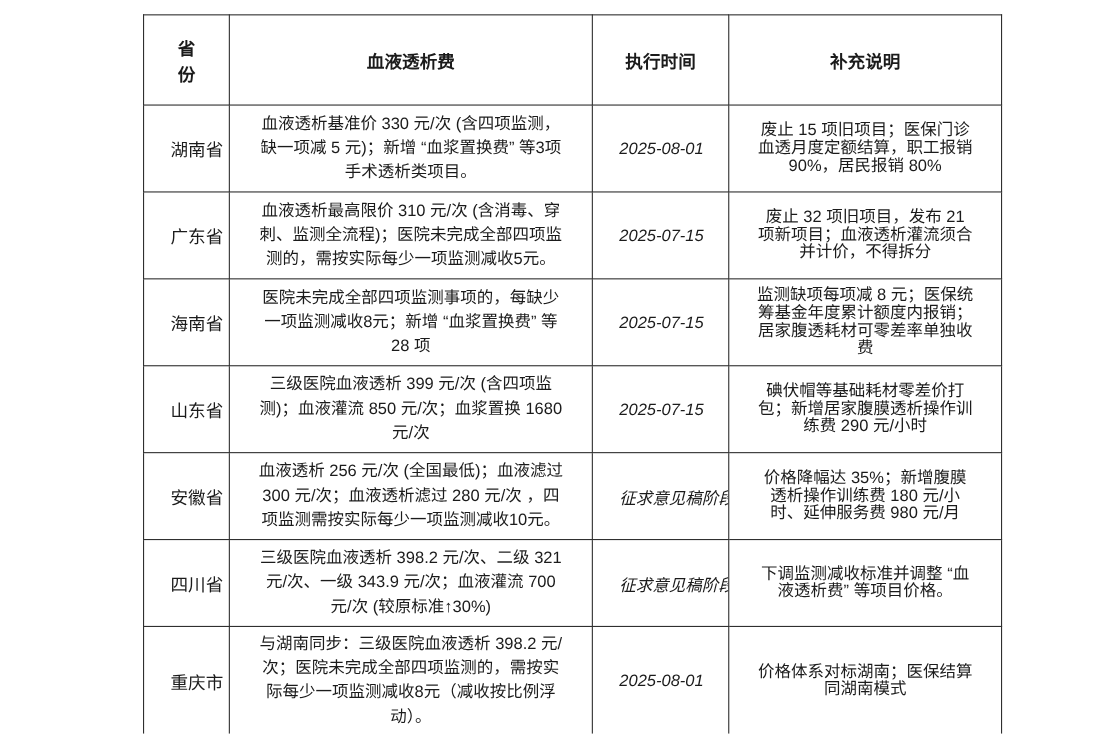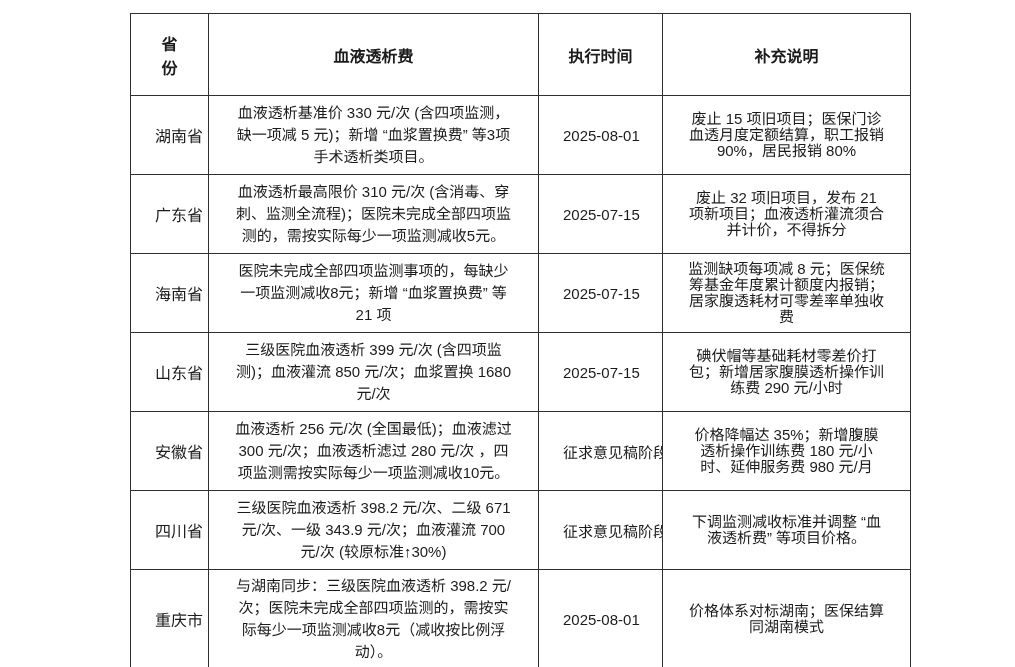--- a/index.html
+++ b/index.html
@@ -47,20 +47,21 @@
     font-size: 16px;
     white-space: nowrap;
   }
   td.cell-content {
     font-size: 15px;
     line-height: 22px;
   }
   td.cell-time {
     font-size: 15px;
     white-space: nowrap;
+    font-style: italic;
   }
   td.cell-notes {
     font-size: 15px;
     line-height: 16px;
     margin-left: 41px;
   }
 </style>
 </head>
 <body>
 
@@ -89,39 +90,39 @@
     <td class="cell-notes">废止 15 项旧项目；医保门诊血透月度定额结算，职工报销 90%，居民报销 80%</td>
   </tr>
           <tr>
     <td class="cell-province">广东省</td>
     <td class="cell-content">血液透析最高限价 310 元/次 (含消毒、穿刺、监测全流程)；医院未完成全部四项监测的，需按实际每少一项监测减收5元。</td>
     <td class="cell-time">2025-07-15</td>
     <td class="cell-notes">废止 32 项旧项目，发布 21 项新项目；血液透析灌流须合并计价，不得拆分</td>
   </tr>
           <tr>
     <td class="cell-province">海南省</td>
-    <td class="cell-content">医院未完成全部四项监测事项的，每缺少一项监测减收8元；新增 “血浆置换费” 等 21 项</td>
+    <td class="cell-content">医院未完成全部四项监测事项的，每缺少一项监测减收8元；新增 “血浆置换费” 等 28 项</td>
     <td class="cell-time">2025-07-15</td>
     <td class="cell-notes">监测缺项每项减 8 元；医保统筹基金年度累计额度内报销；居家腹透耗材可零差率单独收费</td>
   </tr>
           <tr>
     <td class="cell-province">山东省</td>
     <td class="cell-content">三级医院血液透析 399 元/次 (含四项监测)；血液灌流 850 元/次；血浆置换 1680 元/次</td>
     <td class="cell-time">2025-07-15</td>
     <td class="cell-notes">碘伏帽等基础耗材零差价打包；新增居家腹膜透析操作训练费 290 元/小时</td>
   </tr>
           <tr>
     <td class="cell-province">安徽省</td>
     <td class="cell-content">血液透析 256 元/次 (全国最低)；血液滤过 300 元/次；血液透析滤过 280 元/次 ，四项监测需按实际每少一项监测减收10元。</td>
     <td class="cell-time">征求意见稿阶段</td>
     <td class="cell-notes">价格降幅达 35%；新增腹膜透析操作训练费 180 元/小时、延伸服务费 980 元/月</td>
   </tr>
           <tr>
     <td class="cell-province">四川省</td>
-    <td class="cell-content">三级医院血液透析 398.2 元/次、二级 671 元/次、一级 343.9 元/次；血液灌流 700 元/次 (较原标准↑30%)</td>
+    <td class="cell-content">三级医院血液透析 398.2 元/次、二级 321 元/次、一级 343.9 元/次；血液灌流 700 元/次 (较原标准↑30%)</td>
     <td class="cell-time">征求意见稿阶段</td>
     <td class="cell-notes">下调监测减收标准并调整 “血液透析费” 等项目价格。</td>
   </tr>
           <tr>
     <td class="cell-province">重庆市</td>
     <td class="cell-content">与湖南同步：三级医院血液透析 398.2 元/次；医院未完成全部四项监测的，需按实际每少一项监测减收8元（减收按比例浮动）。</td>
     <td class="cell-time">2025-08-01</td>
     <td class="cell-notes">价格体系对标湖南；医保结算同湖南模式</td>
   </tr>
         </tbody>

